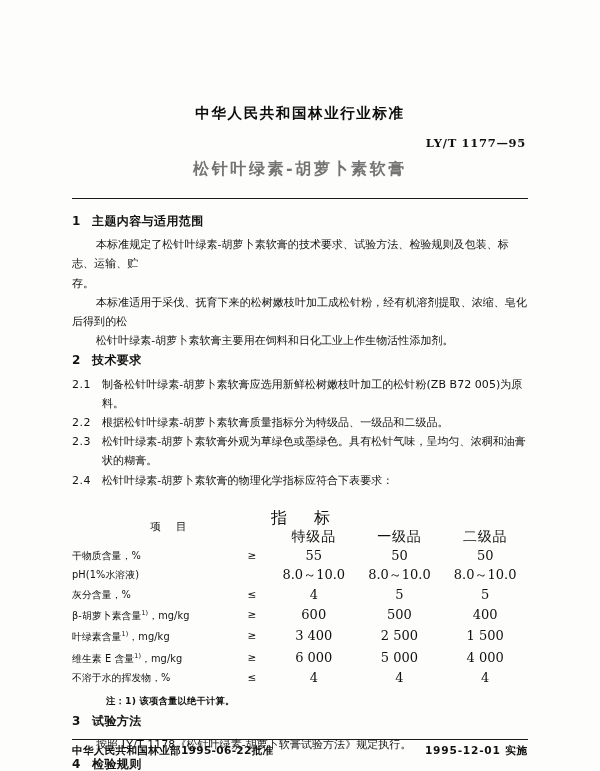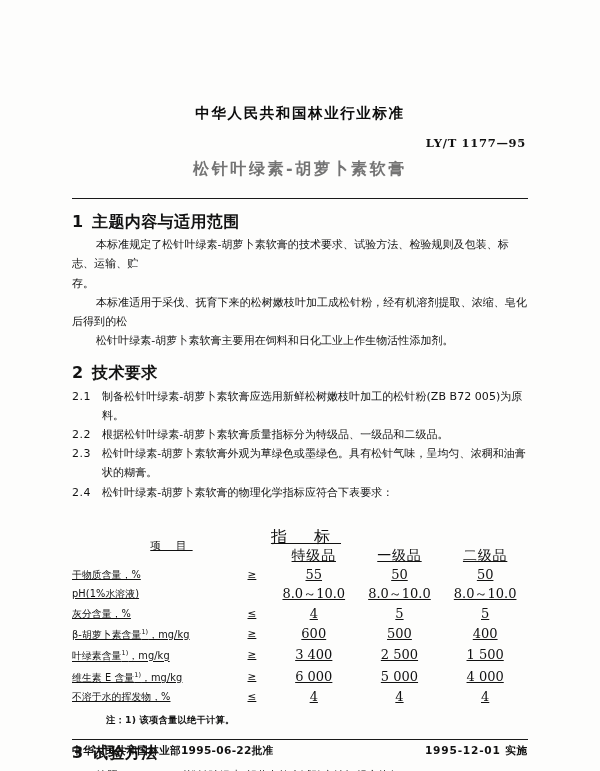--- a/index.html
+++ b/index.html
@@ -66,22 +66,22 @@
 
   
   .body-area {
     margin-top: 13px;
     font-size: 11px;
     line-height: 19.2px;
     color: #121212;
   }
   .sec-head {
     font-weight: bold;
-    font-size: 16px;
-    margin-top: 13px;
+    font-size: 12px;
+    margin-top: 1px;
     margin-bottom: 4px;
     letter-spacing: 0.4px;
   }
   .sec-head .num {
     display: inline-block;
     width: 20px;
   }
   .para {
     text-indent: 24px;
     letter-spacing: 0.05px;
@@ -99,26 +99,25 @@
   .clause .ctext {
     flex: 1 1 auto;
   }
   .cont {
     margin: 0;
     letter-spacing: 0.05px;
   }
 
   
   .spec-table {
-    margin-top: 25px;
+    margin-top: 18px;
     width: 456px;
     border-collapse: collapse;
     font-size: 9.6px;
     color: #111;
-    text-decoration: underline;
   }
   .spec-table td, .spec-table th {
     border: 0;
     padding: 0;
     font-weight: normal;
   }
   .tb-top { border-top: 1.2px solid #1a1a1a; }
   .tb-bottom { border-bottom: 1.2px solid #1a1a1a; }
   .tb-thin-b { border-bottom: 0.9px solid #1a1a1a; }
   .tb-left { border-left: 0.9px solid #1a1a1a; }

